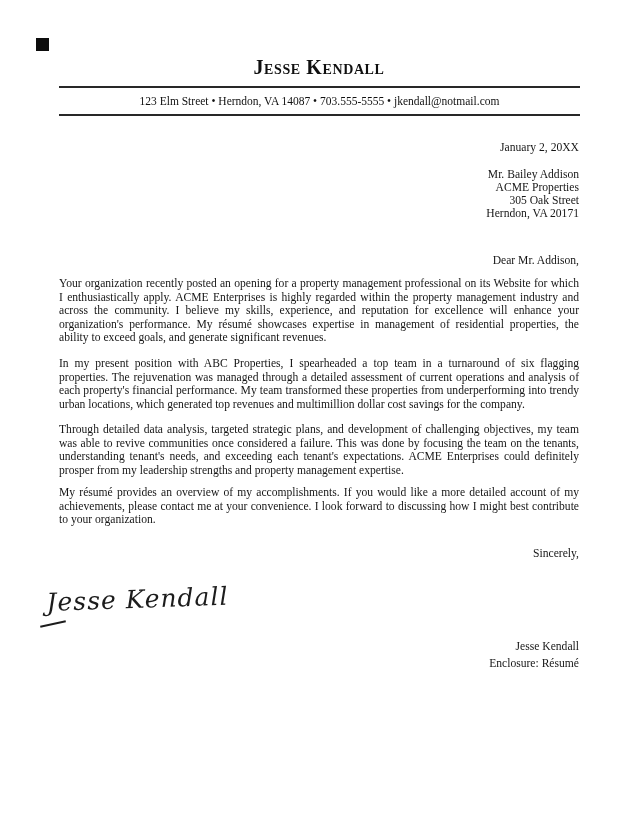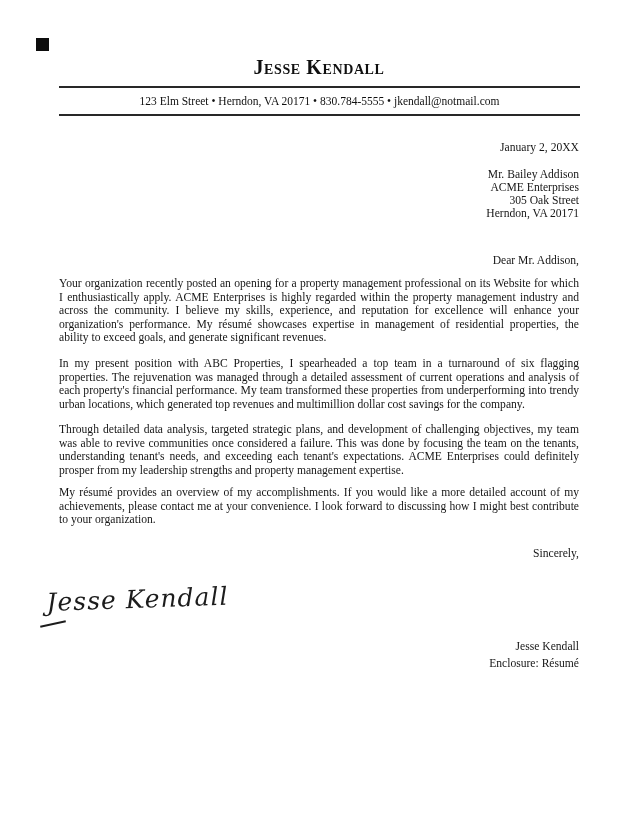--- a/index.html
+++ b/index.html
@@ -82,28 +82,28 @@
 </style>
 </head>
 <body>
 
 <div class="page">
 
   <div class="abs scan-square"></div>
 
   <div class="abs letterhead-name">Jesse Kendall</div>
   <div class="abs rule rule-top"></div>
-  <div class="abs letterhead-contact">123 Elm Street • Herndon, VA 20171 • 830.784-5555 • jkendall@notmail.com</div>
+  <div class="abs letterhead-contact">123 Elm Street • Herndon, VA 14087 • 703.555-5555 • jkendall@notmail.com</div>
   <div class="abs rule rule-bottom"></div>
 
   <div class="abs block body-text date-line">January 2, 20XX</div>
 
   <div class="abs block body-text recipient">
     <div>Mr. Bailey Addison</div>
-    <div>ACME Enterprises</div>
+    <div>ACME Properties</div>
     <div>305 Oak Street</div>
     <div>Herndon, VA 20171</div>
   </div>
 
   <div class="abs block body-text salutation">Dear Mr. Addison,</div>
 
   <div class="abs block body-text justify para-1">Your organization recently posted an opening for a property management professional on its Website for which I enthusiastically apply. ACME Enterprises is highly regarded within the property management industry and across the community. I believe my skills, experience, and reputation for excellence will enhance your organization's performance. My résumé showcases expertise in management of residential properties, the ability to exceed goals, and generate significant revenues.</div>
   <div class="abs block body-text justify para-2">In my present position with ABC Properties, I spearheaded a top team in a turnaround of six flagging properties. The rejuvenation was managed through a detailed assessment of current operations and analysis of each property's financial performance. My team transformed these properties from underperforming into trendy urban locations, which generated top revenues and multimillion dollar cost savings for the company.</div>
   <div class="abs block body-text justify para-3">Through detailed data analysis, targeted strategic plans, and development of challenging objectives, my team was able to revive communities once considered a failure. This was done by focusing the team on the tenants, understanding tenant's needs, and exceeding each tenant's expectations. ACME Enterprises could definitely prosper from my leadership strengths and property management expertise.</div>
   <div class="abs block body-text justify para-4">My résumé provides an overview of my accomplishments. If you would like a more detailed account of my achievements, please contact me at your convenience. I look forward to discussing how I might best contribute to your organization.</div>

